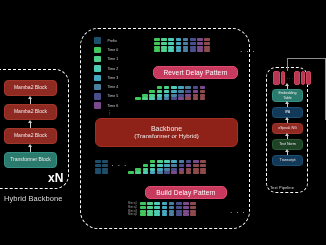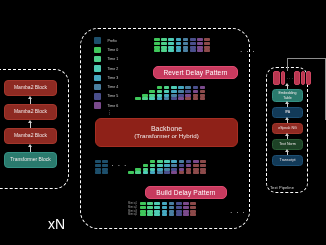--- a/index.html
+++ b/index.html
@@ -45,21 +45,21 @@
   .tp-tok{background:#b8364f;border:1px solid #cc4460;border-radius:2px;}
 
   
   .arrow{position:absolute;background:#cfcfcf;width:1px;}
   .arrow::after{
     content:"";position:absolute;left:-2px;top:-3px;
     border-left:2.5px solid transparent;border-right:2.5px solid transparent;
     border-bottom:3.5px solid #cfcfcf;
   }
   .xn{
-    position:absolute;font-size:14px;font-weight:normal;color:#fff;margin-top:45px;
+    position:absolute;font-size:12px;font-weight:bold;color:#fff;
   }
 
   
   #legend{position:absolute;left:94px;top:36px;}
   .leg-row{display:flex;align-items:center;height:9.3px;}
   .leg-sw{width:6.5px;height:6.5px;border-radius:1px;flex:0 0 auto;}
   .leg-tx{font-size:3.6px;color:#cfcfcf;margin-left:7px;white-space:nowrap;}
   .leg-dots{font-size:5px;color:#bbb;margin-left:13px;line-height:4px;}
 
   
@@ -78,20 +78,21 @@
 
   
   .conn{position:absolute;background:#8d8d8d;}
 </style>
 </head>
 <body>
 
 <div class="stage">
 
   <div class="dashed" id="hybrid-frame"></div>
+  <div class="frame-caption" style="left:4px;top:194px;">Hybrid Backbone</div>
   <div class="xn" style="left:48px;top:171px;">xN</div>
 
   <div class="box mamba" style="left:4px;top:80px;width:53px;height:16px;">Mamba2 Block</div>
   <div class="arrow" style="left:30px;top:99px;height:6px;"></div>
   <div class="box mamba" style="left:4px;top:104px;width:53px;height:16px;">Mamba2 Block</div>
   <div class="arrow" style="left:30px;top:123px;height:6px;"></div>
   <div class="box mamba" style="left:4px;top:128px;width:53px;height:16px;">Mamba2 Block</div>
   <div class="arrow" style="left:30px;top:147px;height:6px;"></div>
   <div class="box xformer" style="left:4px;top:152px;width:53px;height:16px;">Transformer Block</div>
 

